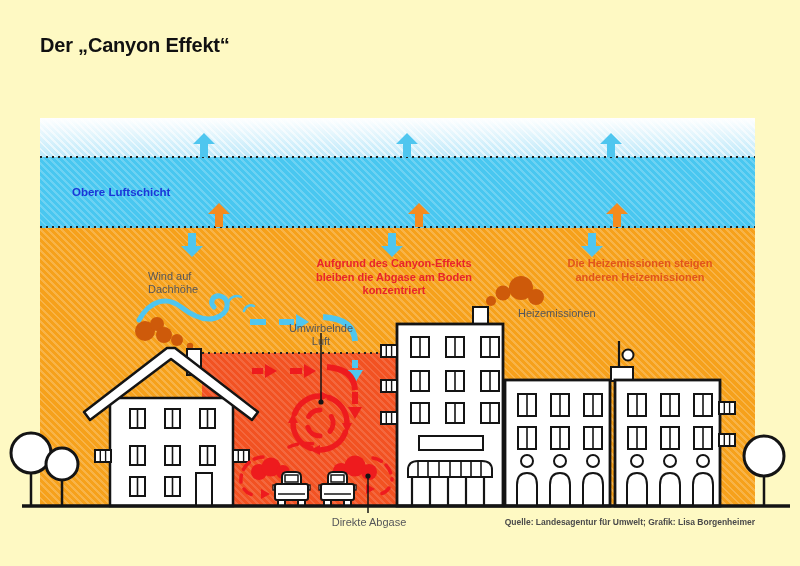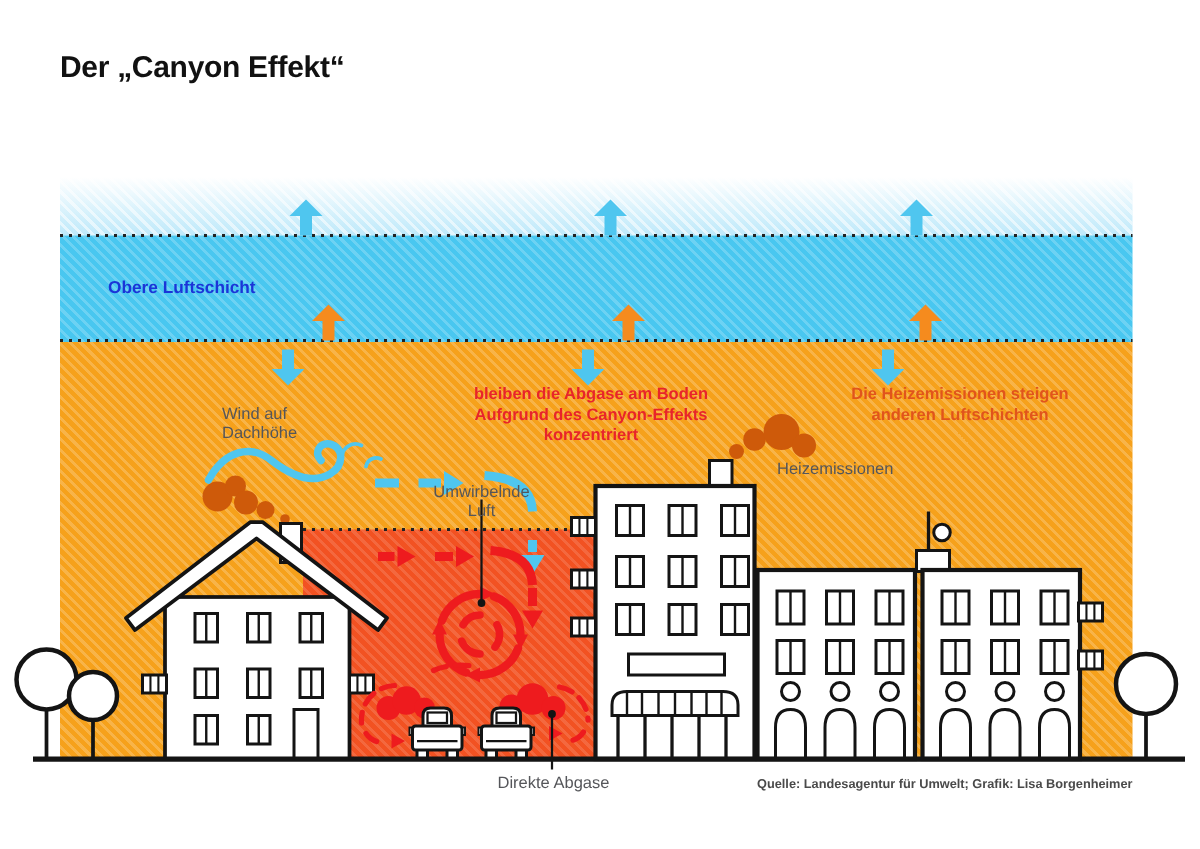--- a/index.html
+++ b/index.html
@@ -1,16 +1,16 @@
 <!DOCTYPE html>
 <html><head>
 <meta charset="utf-8">
 <style>
   html,body{margin:0;padding:0;background:#e9e9e9;font-family:"Liberation Sans",sans-serif;}
-  .page{position:relative;width:800px;height:566px;background:#ffffff;overflow:hidden;margin:0 auto;}
+  .page{position:relative;width:800px;height:566px;background:#fef9c3;overflow:hidden;margin:0 auto;}
   .title{position:absolute;left:40px;top:34px;margin:0;font-size:20px;font-weight:bold;color:#111;letter-spacing:-0.2px;}
   .intro{position:absolute;left:40px;top:76px;margin:0;font-size:12.5px;line-height:17px;color:#2e2e2e;}
   .intro span{display:block;}
   .band{position:absolute;z-index:1;}
   .band-grad{left:40px;top:118px;width:715px;height:39px;
     background-image:repeating-linear-gradient(45deg,rgba(255,255,255,.55) 0 2px,rgba(255,255,255,0) 2px 5px),
       linear-gradient(180deg,#ffffff 0%,#cdeefb 75%,#bfe9fa 100%);}
   .band-sky{left:40px;top:157px;width:715px;height:71px;
     background-image:repeating-linear-gradient(45deg,rgba(255,255,255,.20) 0 2px,rgba(255,255,255,0) 2px 5px);
     background-color:#49C7F0;}
@@ -310,25 +310,25 @@
   <div class="lbl lbl-sky">Obere Luftschicht</div>
   <div class="lbl lbl-wind">
     <span>Wind auf</span>
     <span>Dachhöhe</span>
   </div>
   <div class="lbl lbl-turb">
     <span>Umwirbelnde</span>
     <span>Luft</span>
   </div>
   <div class="lbl lbl-canyon">
+    <span>Aufgrund des Canyon-Effekts</span>
     <span>bleiben die Abgase am Boden</span>
-    <span>Aufgrund des Canyon-Effekts</span>
     <span>konzentriert</span>
   </div>
   <div class="lbl lbl-heat">
     <span>Die Heizemissionen steigen</span>
-    <span>anderen Luftschichten</span>
+    <span>anderen Heizemissionen</span>
   </div>
   <div class="lbl lbl-heiz">Heizemissionen</div>
   <div class="lbl lbl-exh">Direkte Abgase</div>
   <div class="credit">Quelle: Landesagentur für Umwelt; Grafik: Lisa Borgenheimer</div>
 
 </div>
 
 </body></html>

